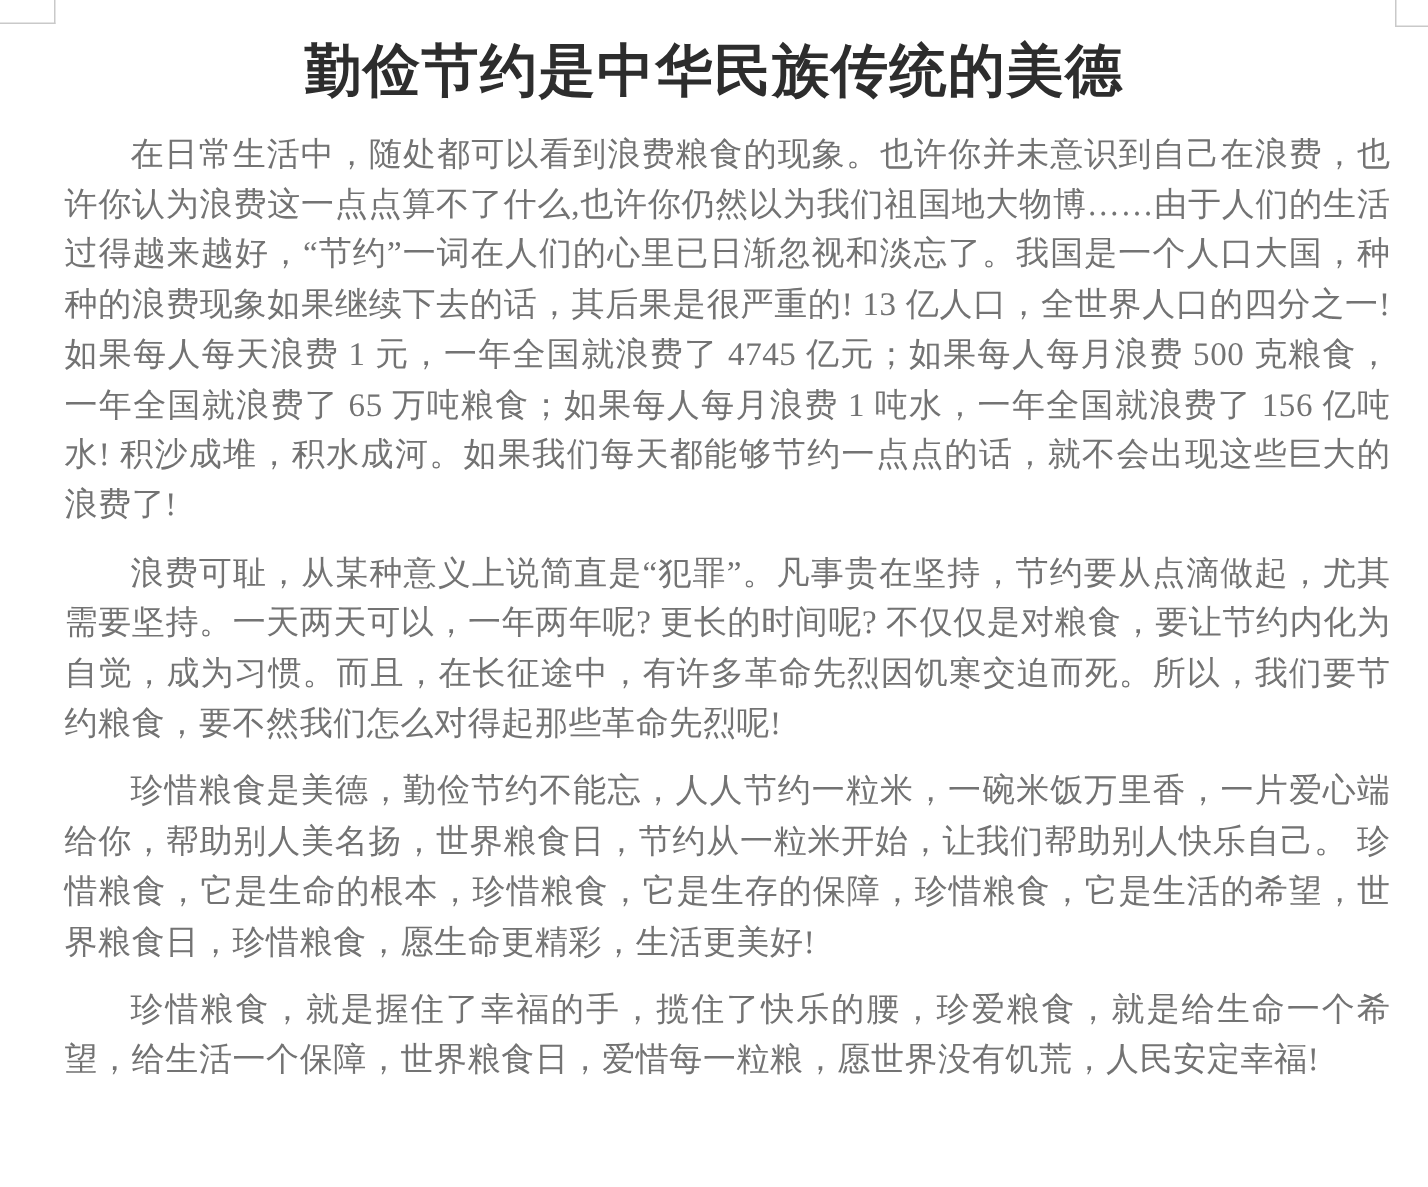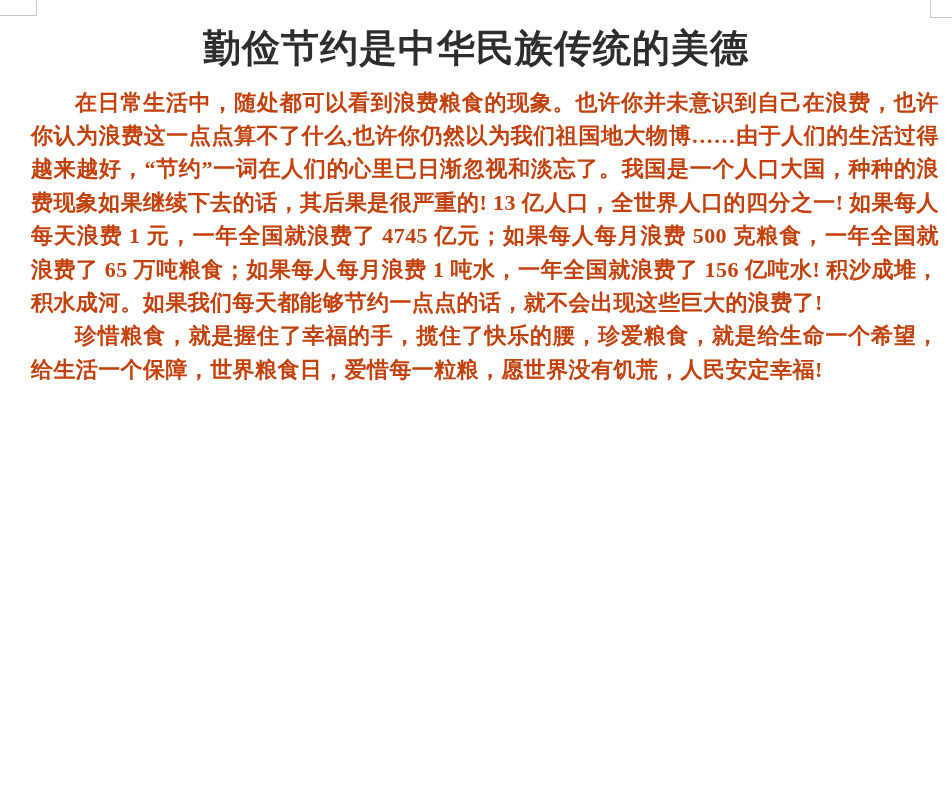--- a/index.html
+++ b/index.html
@@ -40,39 +40,40 @@
     font-size: 38px;
     line-height: 1.25;
     font-weight: 700;
     color: #2d2d2d;
     letter-spacing: 1px;
   }
   .body-text {
     padding: 0 13px 0 31px;
   }
   .body-text p {
-    margin: 0;
+    margin: 12px;
     text-indent: 2em;
     font-size: 22px;
     line-height: 33.4px;
     text-align: justify;
     text-justify: inter-ideograph;
-    color: #c2410c;
+    color: #737373;
     letter-spacing: 0.4px;
-    font-weight: bold;
   }
 </style>
 </head>
 <body>
 
 <div class="page">
 
   <div class="mark mark-tl"></div>
   <div class="mark mark-tr"></div>
 
   <h1 class="title">勤俭节约是中华民族传统的美德</h1>
 
   <div class="body-text">
     <p>在日常生活中，随处都可以看到浪费粮食的现象。也许你并未意识到自己在浪费，也许你认为浪费这一点点算不了什么,也许你仍然以为我们祖国地大物博……由于人们的生活过得越来越好，“节约”一词在人们的心里已日渐忽视和淡忘了。我国是一个人口大国，种种的浪费现象如果继续下去的话，其后果是很严重的! 13 亿人口，全世界人口的四分之一! 如果每人每天浪费 1 元，一年全国就浪费了 4745 亿元；如果每人每月浪费 500 克粮食，一年全国就浪费了 65 万吨粮食；如果每人每月浪费 1 吨水，一年全国就浪费了 156 亿吨水! 积沙成堆，积水成河。如果我们每天都能够节约一点点的话，就不会出现这些巨大的浪费了!</p>
+    <p>浪费可耻，从某种意义上说简直是“犯罪”。凡事贵在坚持，节约要从点滴做起，尤其需要坚持。一天两天可以，一年两年呢? 更长的时间呢? 不仅仅是对粮食，要让节约内化为自觉，成为习惯。而且，在长征途中，有许多革命先烈因饥寒交迫而死。所以，我们要节约粮食，要不然我们怎么对得起那些革命先烈呢!</p>
+    <p>珍惜粮食是美德，勤俭节约不能忘，人人节约一粒米，一碗米饭万里香，一片爱心端给你，帮助别人美名扬，世界粮食日，节约从一粒米开始，让我们帮助别人快乐自己。 珍惜粮食，它是生命的根本，珍惜粮食，它是生存的保障，珍惜粮食，它是生活的希望，世界粮食日，珍惜粮食，愿生命更精彩，生活更美好!</p>
     <p>珍惜粮食，就是握住了幸福的手，揽住了快乐的腰，珍爱粮食，就是给生命一个希望，给生活一个保障，世界粮食日，爱惜每一粒粮，愿世界没有饥荒，人民安定幸福!</p>
   </div>
 
 </div>
 
 </body></html>

